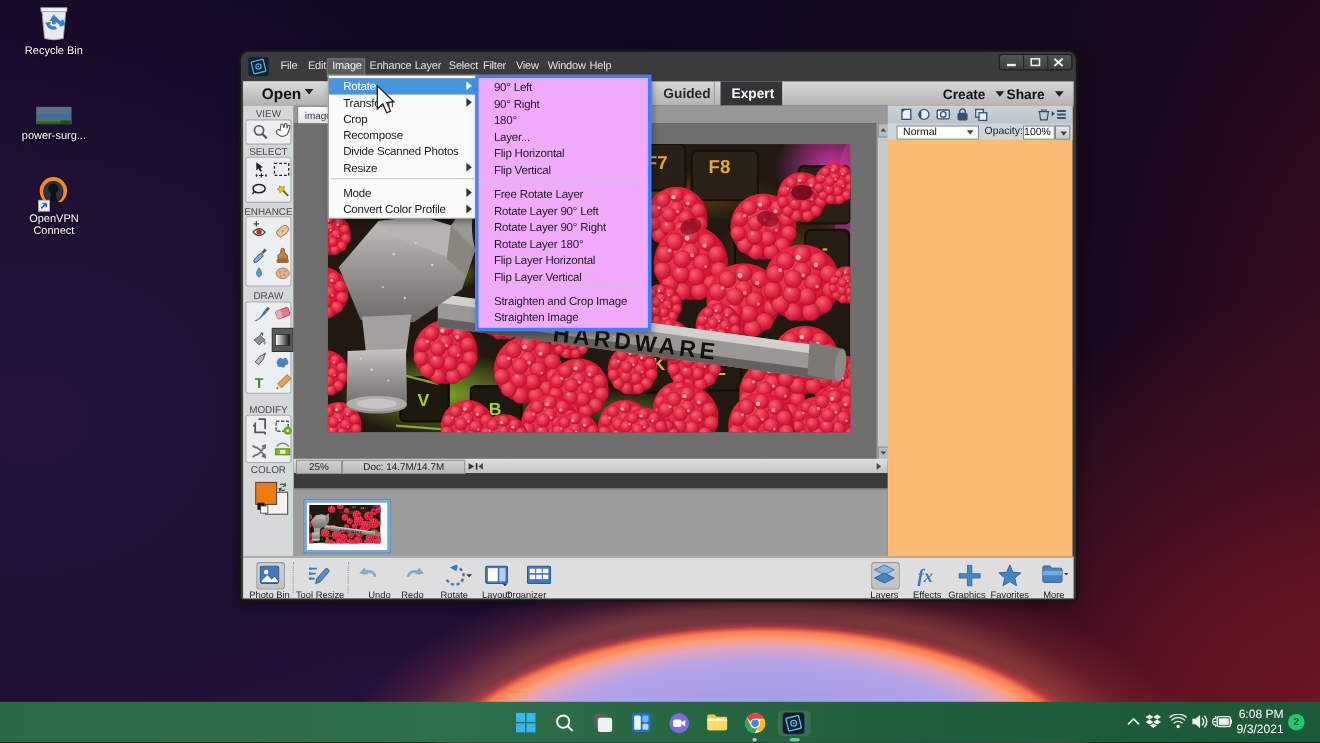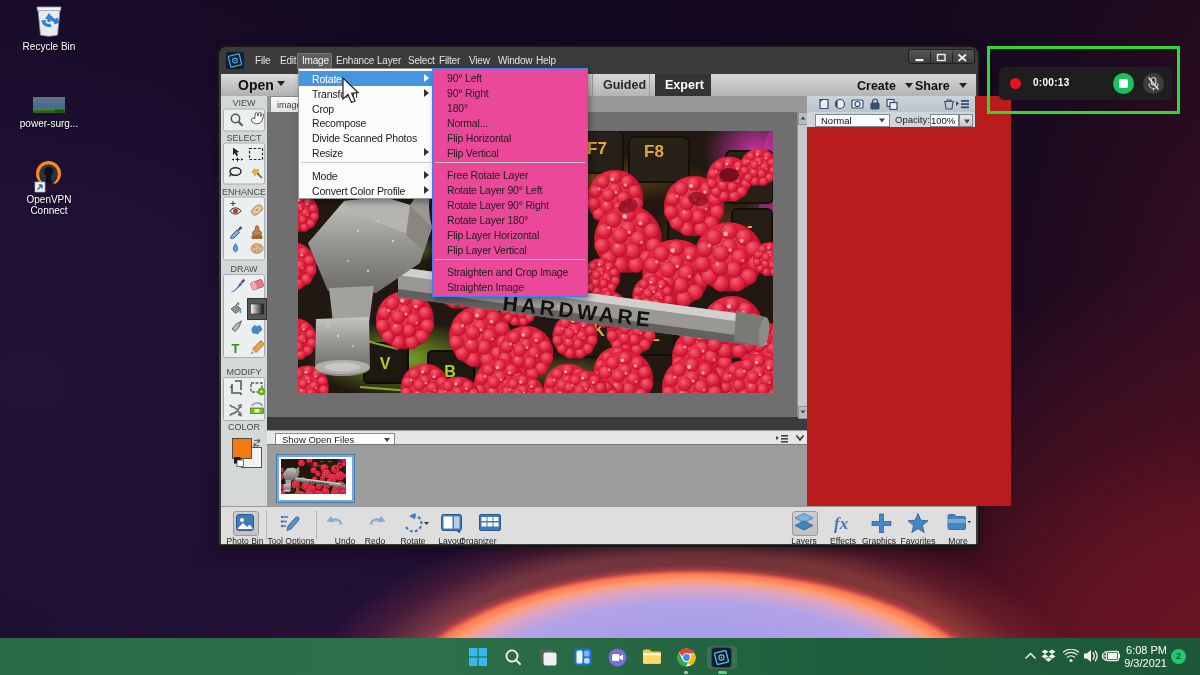--- a/index.html
+++ b/index.html
@@ -23,24 +23,24 @@
 #topbar{left:2px;top:27px;width:755px;height:22px;background:linear-gradient(#d8d8d8,#b4b4b4);border-bottom:1px solid #8a8a8a;}
 #toolcol{left:2px;top:49px;width:46px;height:410px;background:#d4d8d8;}
 #docbar{left:48px;top:49px;width:540px;height:16px;background:#989898;}
 #canvas{left:48px;top:65px;width:530px;height:305px;background:#6f6f6f;}
 #vsb{left:578px;top:65px;width:10px;height:305px;background:#c6cacd;border-left:1px solid #909090;}
 #statusrow{left:48px;top:370px;width:540px;height:13px;background:linear-gradient(#e0e0e0,#c2c2c2);}
 #sofrow{left:48px;top:383px;width:540px;height:14px;background:#e6e6e6;border-top:1px solid #a0a0a0;}
 #photobin{left:48px;top:397px;width:540px;height:62px;background:#9c9c9c;border-top:1px solid #777;}
 #botbar{left:2px;top:459px;width:755px;height:37px;background:#dedede;border-top:1px solid #9a9a9a;}
 .blabel{position:absolute;font-size:8.5px;color:#222;text-align:center;}
-#layers{left:588px;top:49px;width:204px;height:410px;background:#b91c1c;}
+#layers{left:588px;top:49px;width:168px;height:410px;background:#fdba74;}
 
 #imenu{left:298px;top:68px;width:134px;height:129px;background:#fbfbfb;border:1px solid #979797;box-shadow:2px 3px 6px rgba(0,0,0,0.35);}
-#smenu{left:432px;top:68px;width:154px;height:227px;background:#ec4899;border:1px solid #3b82f6;box-shadow:2px 3px 6px rgba(0,0,0,0.35);}
+#smenu{left:432px;top:68px;width:154px;height:227px;background:#f0abfc;border:3px solid #3b82f6;box-shadow:2px 3px 6px rgba(0,0,0,0.35);}
 .mi{position:absolute;left:13px;font-size:10.5px;letter-spacing:-0.2px;color:#1c1c1c;white-space:nowrap;}
 .si{position:absolute;left:14px;font-size:10.5px;letter-spacing:-0.2px;color:#1c1c1c;white-space:nowrap;}
 .arr{position:absolute;right:4px;width:0;height:0;border-left:5px solid #333;border-top:4px solid transparent;border-bottom:4px solid transparent;}
 .msep{position:absolute;left:2px;right:2px;height:1px;background:#c8c8c8;}
 
 #rec{left:987px;top:46px;width:187px;height:62px;border:3px solid #2cdc2c;}
 #recbar{position:absolute;left:9px;top:18px;width:173px;height:33px;background:#1e1e1e;border-radius:5px;}
 </style></head><body>
 <div id="screen">
 <svg width="0" height="0" style="position:absolute">
@@ -419,34 +419,32 @@
   <div id="vsb" class="abs">
     <div class="abs" style="left:0;top:0;width:10px;height:11px;background:#b8bcc0;border:1px solid #8e9296;"></div>
     <svg class="abs" style="left:1px;top:2px" width="8" height="8" viewBox="0 0 8 8">
           <path d="M1.5 5.5 L4 2.5 L6.5 5.5Z" fill="#444"></path>
         </svg>
     <div class="abs" style="left:0;top:294px;width:10px;height:11px;background:#b8bcc0;border:1px solid #8e9296;"></div>
     <svg class="abs" style="left:1px;top:296px" width="8" height="8" viewBox="0 0 8 8">
           <path d="M1.5 2.5 L4 5.5 L6.5 2.5Z" fill="#444"></path>
         </svg>
   </div>
-  <div id="sofrow" class="abs">
-    <div class="abs" style="left:8px;top:1.5px;width:118px;height:11px;background:#fdfdfd;border:1px solid #8a8a8a;font-size:9.5px;color:#222;line-height:11px;"><span style="margin-left:6px;">Show Open Files</span>
-      <svg class="abs" style="right:3px;top:3px" width="8" height="6" viewBox="0 0 8 6">
-            <path d="M1 1 L4 5 L7 1Z" fill="#444"></path>
-          </svg>
-    </div>
-    <svg class="abs" style="left:508px;top:3px" width="14" height="9" viewBox="0 0 14 9">
-          <path d="M1 2 l3 2 l-3 2Z" fill="#444"></path>
-          <rect x="6" y="1" width="7" height="1.6" fill="#444"></rect>
-          <rect x="6" y="4" width="7" height="1.6" fill="#444"></rect>
-          <rect x="6" y="7" width="7" height="1.6" fill="#444"></rect>
+  <div id="statusrow" class="abs">
+    <div class="abs" style="left:2px;top:1px;width:40px;height:11px;background:linear-gradient(#d2d2d2,#b8b8b8);border:1px solid #909090;font-size:9px;color:#222;text-align:center;line-height:11px;">25%</div>
+    <div class="abs" style="left:44px;top:1px;width:110px;height:11px;background:linear-gradient(#d2d2d2,#b8b8b8);border:1px solid #909090;font-size:9px;color:#222;text-align:center;line-height:11px;">Doc: 14.7M/14.7M</div>
+    <svg class="abs" style="left:158px;top:3px" width="14" height="8" viewBox="0 0 14 8">
+          <path d="M1 1 L6 4 L1 7Z" fill="#333"></path>
+          <rect x="7.5" y="1" width="1.5" height="6" fill="#333"></rect>
         </svg>
-    <svg class="abs" style="left:528px;top:3px" width="10" height="8" viewBox="0 0 10 8">
-          <path d="M1.5 1.5 L5 6 L8.5 1.5" fill="none" stroke="#333" stroke-width="1.6"></path>
+    <svg class="abs" style="left:166px;top:3px" width="8" height="8" viewBox="0 0 8 8">
+          <path d="M6 1 L2 4 L6 7Z" fill="#444"></path>
+        </svg>
+    <svg class="abs" style="left:528px;top:3px" width="8" height="8" viewBox="0 0 8 8">
+          <path d="M2 1 L6 4 L2 7Z" fill="#444"></path>
         </svg>
   </div>
   <div id="photobin" class="abs">
     <div class="abs" style="left:10px;top:10px;width:73px;height:43px;background:#fff;border:2px solid #76a8dc;box-shadow:0 0 0 1px #4a7ab0;">
       <svg class="abs" style="left:2px;top:2px" width="65" height="35" viewBox="0 0 475 262" preserveAspectRatio="none">
             <use href="#photoart"></use>
           </svg>
     </div>
   </div>
   <div id="botbar" class="abs">
@@ -460,21 +458,21 @@
     <div class="abs" style="left:44.5px;top:4px;height:28px;border-left:1px dotted #999;"></div>
     <svg class="abs" style="left:59px;top:7px" width="20" height="18" viewBox="0 0 20 18">
       <g stroke="#4178b8" stroke-width="1.6">
             <path d="M1 3 h7 M1 7.5 h6 M1 12 h5"></path>
           </g>
       <circle cx="2" cy="3" r="1.2" fill="#4178b8"></circle>
           <circle cx="2" cy="7.5" r="1.2" fill="#4178b8"></circle>
           <circle cx="2" cy="12" r="1.2" fill="#4178b8"></circle>
       <path d="M8 12 l7.5 -8.5 q1.5 -1.5 3 0 q1.5 1.5 0 3 L11 15 l-4 1.5Z" fill="#5a8ec8" stroke="#2a5a94" stroke-width="0.8"></path>
     </svg>
-    <div class="blabel" style="left:39px;top:29px;width:62px;">Tool Options</div>
+    <div class="blabel" style="left:39px;top:29px;width:62px;">Tool Resize</div>
     <div class="abs" style="left:94.5px;top:4px;height:28px;border-left:1px dotted #999;"></div>
     <svg class="abs" style="left:105px;top:7px" width="20" height="18" viewBox="0 0 20 18">
       <path d="M4 8 a6 5.5 0 0 1 11 2.5" fill="none" stroke="#88aacc" stroke-width="2.4"></path>
       <path d="M0.5 7.5 L5 2 L9 8Z" fill="#88aacc"></path>
     </svg>
     <div class="blabel" style="left:84px;top:29px;width:80px;">Undo</div>
     <svg class="abs" style="left:145px;top:7px" width="20" height="18" viewBox="0 0 20 18">
       <path d="M16 8 a6 5.5 0 0 0 -11 2.5" fill="none" stroke="#88aacc" stroke-width="2.4"></path>
       <path d="M19.5 7.5 L15 2 L11 8Z" fill="#88aacc"></path>
     </svg>
@@ -585,55 +583,39 @@
   <div class="msep" style="top:93px;"></div>
   <span class="mi" style="top:100.5px;">Mode</span>
       <span class="arr" style="top:102px;"></span>
   <span class="mi" style="top:115.5px;">Convert Color Profile</span>
       <span class="arr" style="top:117px;"></span>
 </div>
 <div id="smenu" class="abs">
   <span class="si" style="top:2.5px;">90° Left</span>
   <span class="si" style="top:17.5px;">90° Right</span>
   <span class="si" style="top:32.5px;">180°</span>
-  <span class="si" style="top:47.5px;">Normal...</span>
+  <span class="si" style="top:47.5px;">Layer...</span>
   <span class="si" style="top:62.5px;">Flip Horizontal</span>
   <span class="si" style="top:77.5px;">Flip Vertical</span>
   <div class="msep" style="top:92.5px;"></div>
   <span class="si" style="top:99.5px;">Free Rotate Layer</span>
   <span class="si" style="top:114.5px;">Rotate Layer 90° Left</span>
   <span class="si" style="top:129.5px;text-align:center;">Rotate Layer 90° Right</span>
   <span class="si" style="top:144.5px;">Rotate Layer 180°</span>
   <span class="si" style="top:159.5px;">Flip Layer Horizontal</span>
   <span class="si" style="top:174.5px;">Flip Layer Vertical</span>
   <div class="msep" style="top:190px;"></div>
   <span class="si" style="top:196.5px;">Straighten and Crop Image</span>
   <span class="si" style="top:211.5px;">Straighten Image</span>
 </div>
 <div id="cursor" class="abs">
   <svg class="abs" style="left:321px;top:77px" width="20" height="28" viewBox="0 0 20 28">
     <path d="M2 1 L2 22 L7 17.5 L10.5 25.5 L14 24 L10.7 16.2 L17 15.5 Z" fill="#fff" stroke="#222" stroke-width="1.2"></path>
   </svg>
 </div>
-<div id="rec" class="abs">
-  <div id="recbar">
-    <div class="abs" style="left:11px;top:11px;width:11px;height:11px;border-radius:6px;background:#e81418;"></div>
-    <div class="abs" style="left:34px;top:10px;width:70px;color:#fff;font-size:10px;font-weight:bold;letter-spacing:0.3px;">0:00:13</div>
-    <div class="abs" style="left:114px;top:6px;width:21px;height:21px;border-radius:11px;background:#1dc05f;">
-      <div class="abs" style="left:6px;top:6px;width:9px;height:9px;border-radius:2px;background:#fff;"></div>
-    </div>
-    <div class="abs" style="left:144px;top:6px;width:21px;height:21px;border-radius:11px;background:#3d3d3d;">
-      <svg width="21" height="21" viewBox="0 0 21 21">
-        <rect x="8.2" y="4.5" width="4.6" height="7.5" rx="2.3" fill="none" stroke="#cfcfcf" stroke-width="1.2"></rect>
-        <path d="M6 10.5 v0.5 a4.5 4.5 0 0 0 9 0 v-0.5 M10.5 15.5 v2.2" fill="none" stroke="#cfcfcf" stroke-width="1.2"></path>
-        <path d="M5.5 4.5 L15.5 16.5" stroke="#e8e8e8" stroke-width="1.3"></path>
-      </svg>
-    </div>
-  </div>
-</div>
 <div id="taskbar" class="abs">
 
   <svg class="abs" style="left:469px;top:10px" width="18" height="18" viewBox="0 0 18 18">
     <rect x="0" y="0" width="8.4" height="8.4" fill="#38b6f0"></rect>
         <rect x="9.6" y="0" width="8.4" height="8.4" fill="#38b6f0"></rect>
     <rect x="0" y="9.6" width="8.4" height="8.4" fill="#38b6f0"></rect>
         <rect x="9.6" y="9.6" width="8.4" height="8.4" fill="#38b6f0"></rect>
   </svg>
 
   <svg class="abs" style="left:504px;top:10px" width="18" height="18" viewBox="0 0 18 18">

